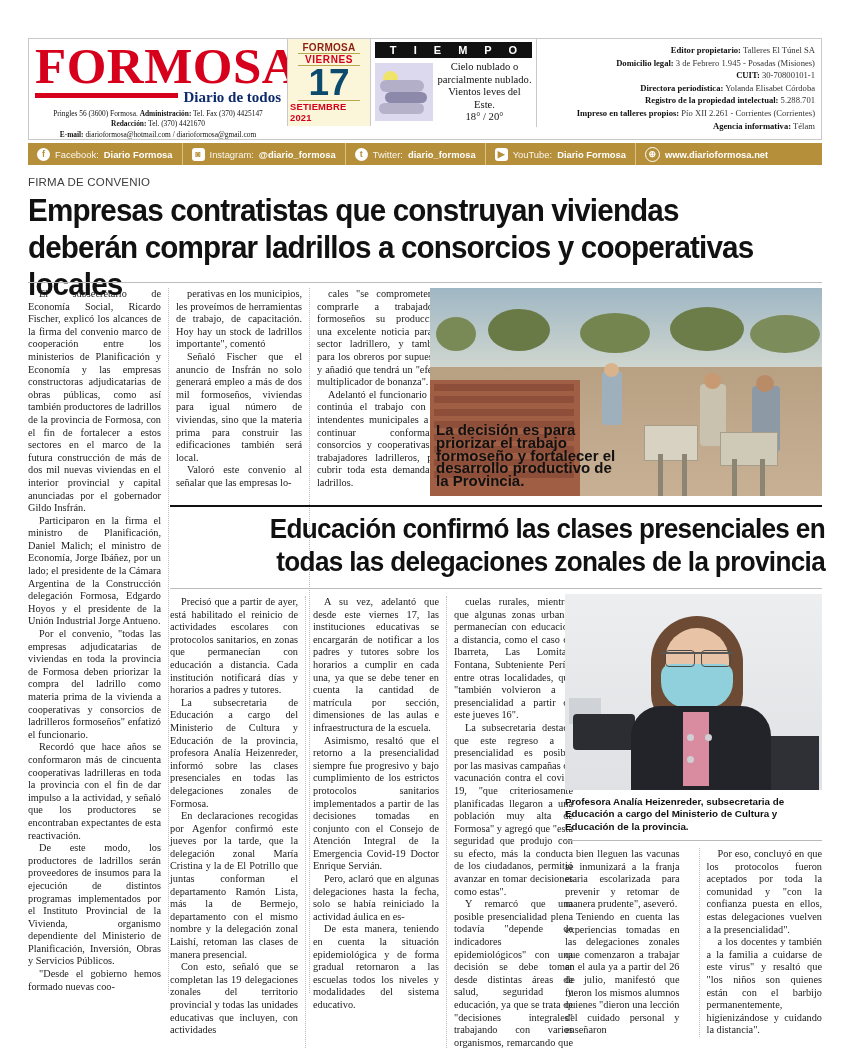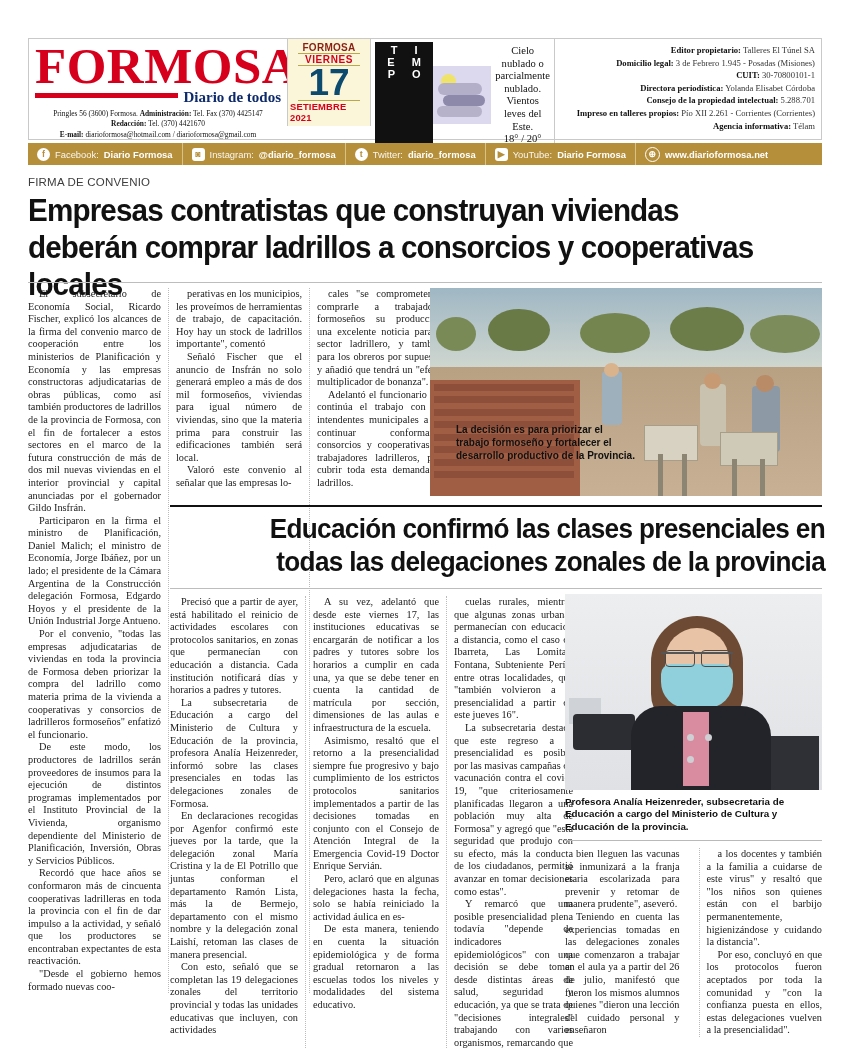--- a/index.html
+++ b/index.html
@@ -118,26 +118,26 @@
   }
   .md-month {
     font-family: "Liberation Sans", sans-serif;
     font-weight: bold;
     font-size: 9.4px;
     color: #d6001c;
     letter-spacing: .2px;
   }
 
   .mast-weather {
-    width: 184px;
+    width: 166px;
     border-right: 1px solid #c9c9c9;
     padding: 3px 4px;
     box-sizing: border-box;
     display: flex;
-    flex-direction: row;
+    flex-direction: column;
   }
   .tiempo-bar {
     background: #111;
     color: #fff;
     font-family: "Liberation Sans", sans-serif;
     font-weight: bold;
     font-size: 11px;
     letter-spacing: 7px;
     text-align: center;
     padding: 2px 0 2px 7px;
@@ -285,25 +285,25 @@
   }
   .p1-sky { position:absolute; left:0; top:0; width:100%; height:38%; background:linear-gradient(#9fb7c4,#cfd6cf); }
   .p1-tree { position:absolute; top:14%; width:40px; height:34px; background:#6d7b4e; border-radius:50%; }
   .p1-ground { position:absolute; left:0; top:38%; width:100%; height:62%; background:linear-gradient(#b8a183,#c7b094); }
   .p1-wall { position:absolute; background:#9c5a43; }
   .p1-brick { position:absolute; background:#8e4f3a; }
   .p1-person { position:absolute; border-radius:4px; }
 
   .cap1 {
     position: absolute;
-    left: 456px; top: 424px;
+    left: 436px; top: 424px;
     width: 180px;
     font-family: "Liberation Sans", sans-serif;
     font-weight: bold;
-    font-size: 10px;
+    font-size: 15px;
     line-height: 12.8px;
     color: #111;
   }
 
   
   .headline2 {
     position: absolute; left: 170px; top: 512px; width: 655px;
     font-family: "Liberation Sans", sans-serif;
     font-weight: bold;
     font-size: 27.5px;
@@ -422,21 +422,21 @@
           <div>18° / 20°</div>
         </div>
       </div>
     </div>
 
     <div class="mast-info">
       <div><b>Editor propietario:</b><span> Talleres El Túnel SA</span></div>
       <div><b>Domicilio legal:</b><span> 3 de Febrero 1.945 - Posadas (Misiones)</span></div>
       <div><b>CUIT:</b><span> 30-70800101-1</span></div>
       <div><b>Directora periodística:</b><span> Yolanda Elisabet Córdoba</span></div>
-      <div><b>Consejo de la propiedad intelectual:</b><span> 5.288.701</span></div>
+      <div><b>Registro de la propiedad intelectual:</b><span> 5.288.701</span></div>
       <div><b>Impreso en talleres propios:</b><span> Pío XII 2.261 - Corrientes (Corrientes)</span></div>
       <div><b>Agencia informativa:</b><span> Télam</span></div>
     </div>
   </div>
 
   <div class="socialbar">
     <div class="soc">
       <span class="soc-ico circle">f</span>
       <span class="lbl">Facebook: </span>
       <span class="val">Diario Formosa</span>
@@ -465,22 +465,22 @@
   <div class="kicker">FIRMA DE CONVENIO</div>
   <div class="headline1">Empresas contratistas que construyan viviendas deberán comprar ladrillos a consorcios y cooperativas locales</div>
   <div class="rule-thin" style="left:28px; top:282px; width:794px;"></div>
 
   <div class="story1">
     <div class="cols3">
       <div class="col c1">
         <p>El subsecretario de Economía Social, Ricardo Fischer, explicó los alcances de la firma del convenio marco de cooperación entre los ministerios de Planificación y Economía y las empresas constructoras adjudicatarias de obras públicas, como así también productores de ladrillos de la provincia de Formosa, con el fin de fortalecer a estos sectores en el marco de la futura construcción de más de dos mil nuevas viviendas en el interior provincial y capital anunciadas por el gobernador Gildo Insfrán.</p>
         <p>Participaron en la firma el ministro de Planificación, Daniel Malich; el ministro de Economía, Jorge Ibáñez, por un lado; el presidente de la Cámara Argentina de la Construcción delegación Formosa, Edgardo Hoyos y el presidente de la Unión Industrial Jorge Antueno.</p>
         <p>Por el convenio, "todas las empresas adjudicatarias de viviendas en toda la provincia de Formosa deben priorizar la compra del ladrillo como materia prima de la vivienda a cooperativas y consorcios de ladrilleros formoseños" enfatizó el funcionario.</p>
+        <p>Recordó que hace años se conformaron más de cincuenta cooperativas ladrilleras en toda la provincia con el fin de dar impulso a la actividad, y señaló que los productores se encontraban expectantes de esta reactivación.</p>
         <p>De este modo, los productores de ladrillos serán proveedores de insumos para la ejecución de distintos programas implementados por el Instituto Provincial de la Vivienda, organismo dependiente del Ministerio de Planificación, Inversión, Obras y Servicios Públicos.</p>
-        <p>Recordó que hace años se conformaron más de cincuenta cooperativas ladrilleras en toda la provincia con el fin de dar impulso a la actividad, y señaló que los productores se encontraban expectantes de esta reactivación.</p>
         <p>"Desde el gobierno hemos formado nuevas coo-</p>
       </div>
       <div class="col c2">
         <p>perativas en los municipios, les proveímos de herramientas de trabajo, de capacitación. Hoy hay un stock de ladrillos importante", comentó</p>
         <p>Señaló Fischer que el anuncio de Insfrán no solo generará empleo a más de dos mil formoseños, viviendas para igual número de viviendas, sino que la materia prima para construir las edificaciones también será local.</p>
         <p>Valoró este convenio al señalar que las empresas lo-</p>
       </div>
       <div class="col c3">
         <p>cales "se comprometen a comprarle a trabajadores formoseños su producción, una excelente noticia para el sector ladrillero, y también para los obreros por supuesto" y añadió que tendrá un "efecto multiplicador de bonanza".</p>
         <p>Adelantó el funcionario que continúa el trabajo con los intendentes municipales a fin continuar conformando consorcios y cooperativas de trabajadores ladrilleros, para cubrir toda esta demanda de ladrillos.</p>
@@ -567,18 +567,18 @@
 
   <div class="cap2">Profesora Analía Heizenreder, subsecretaria de Educación a cargo del Ministerio de Cultura y Educación de la provincia.</div>
   <div class="cap2-rule"></div>
 
   <div class="s2bottom">
     <div class="s2col s2b1">
       <p>bien lleguen las vacunas se inmunizará a la franja etaria escolarizada para prevenir y retomar de manera prudente", aseveró.</p>
       <p>Teniendo en cuenta las experiencias tomadas en las delegaciones zonales que comenzaron a trabajar en el aula ya a partir del 26 de julio, manifestó que fueron los mismos alumnos quienes "dieron una lección del cuidado personal y enseñaron</p>
     </div>
     <div class="s2col s2b2">
+      <p>Por eso, concluyó en que los protocolos fueron aceptados por toda la comunidad y "con la confianza puesta en ellos, estas delegaciones vuelven a la presencialidad".</p>
       <p>a los docentes y también a la familia a cuidarse de este virus" y resaltó que "los niños son quienes están con el barbijo permanentemente, higienizándose y cuidando la distancia".</p>
-      <p>Por eso, concluyó en que los protocolos fueron aceptados por toda la comunidad y "con la confianza puesta en ellos, estas delegaciones vuelven a la presencialidad".</p>
     </div>
   </div>
 
 </div>
 
 </body></html>

